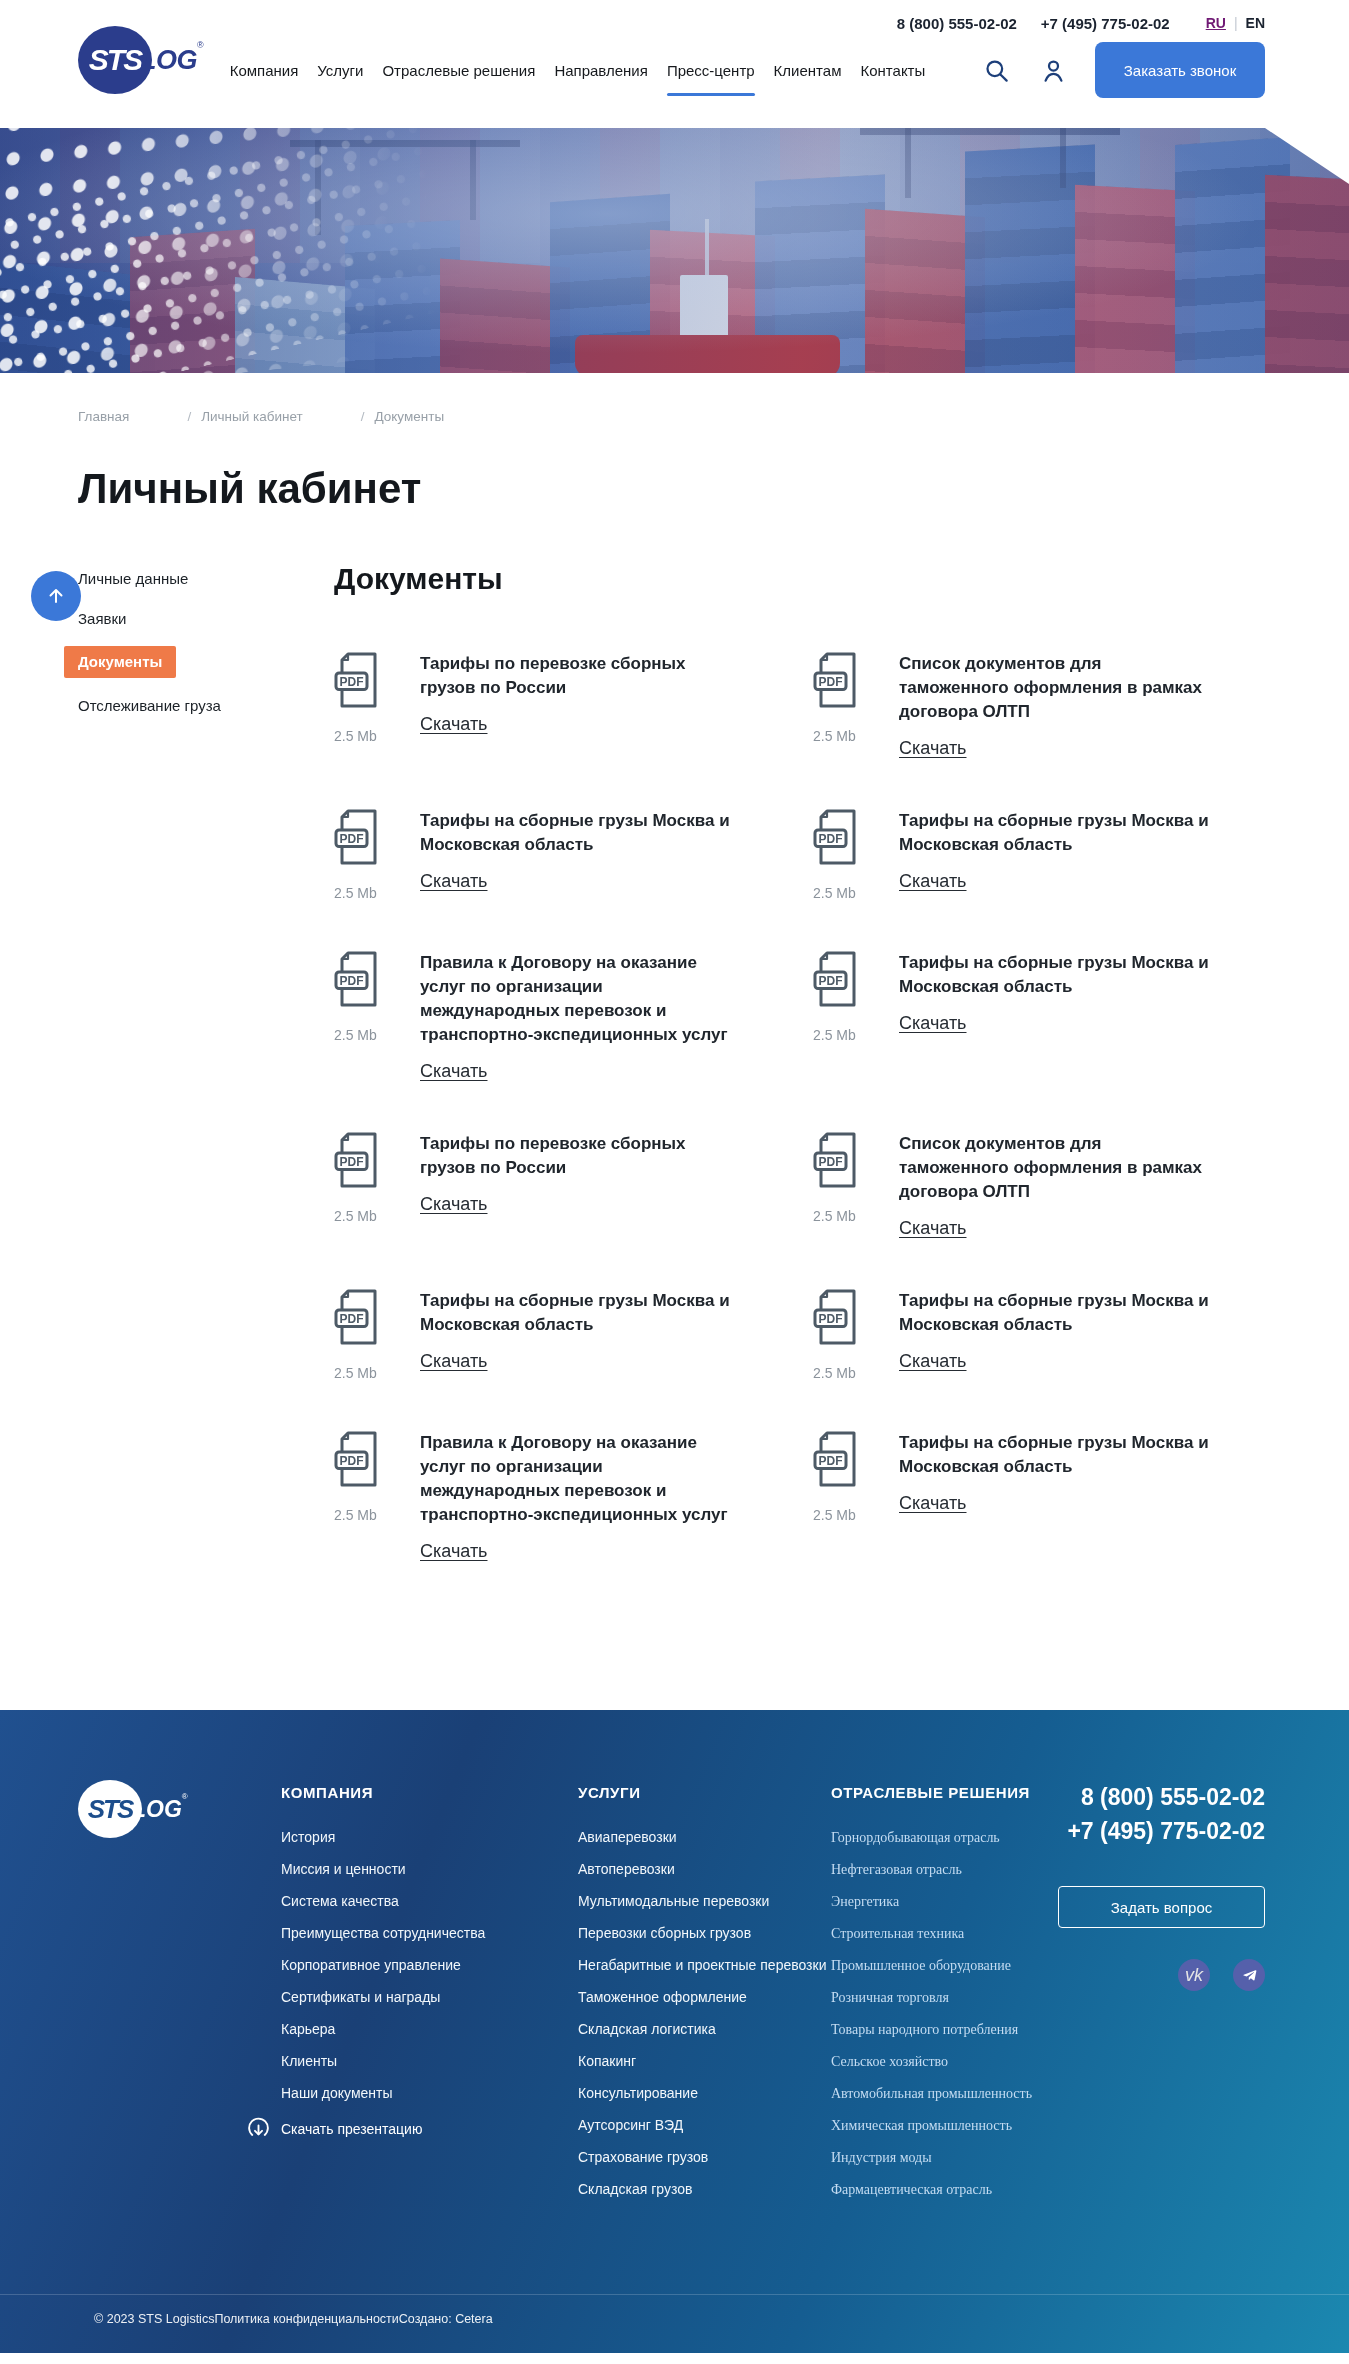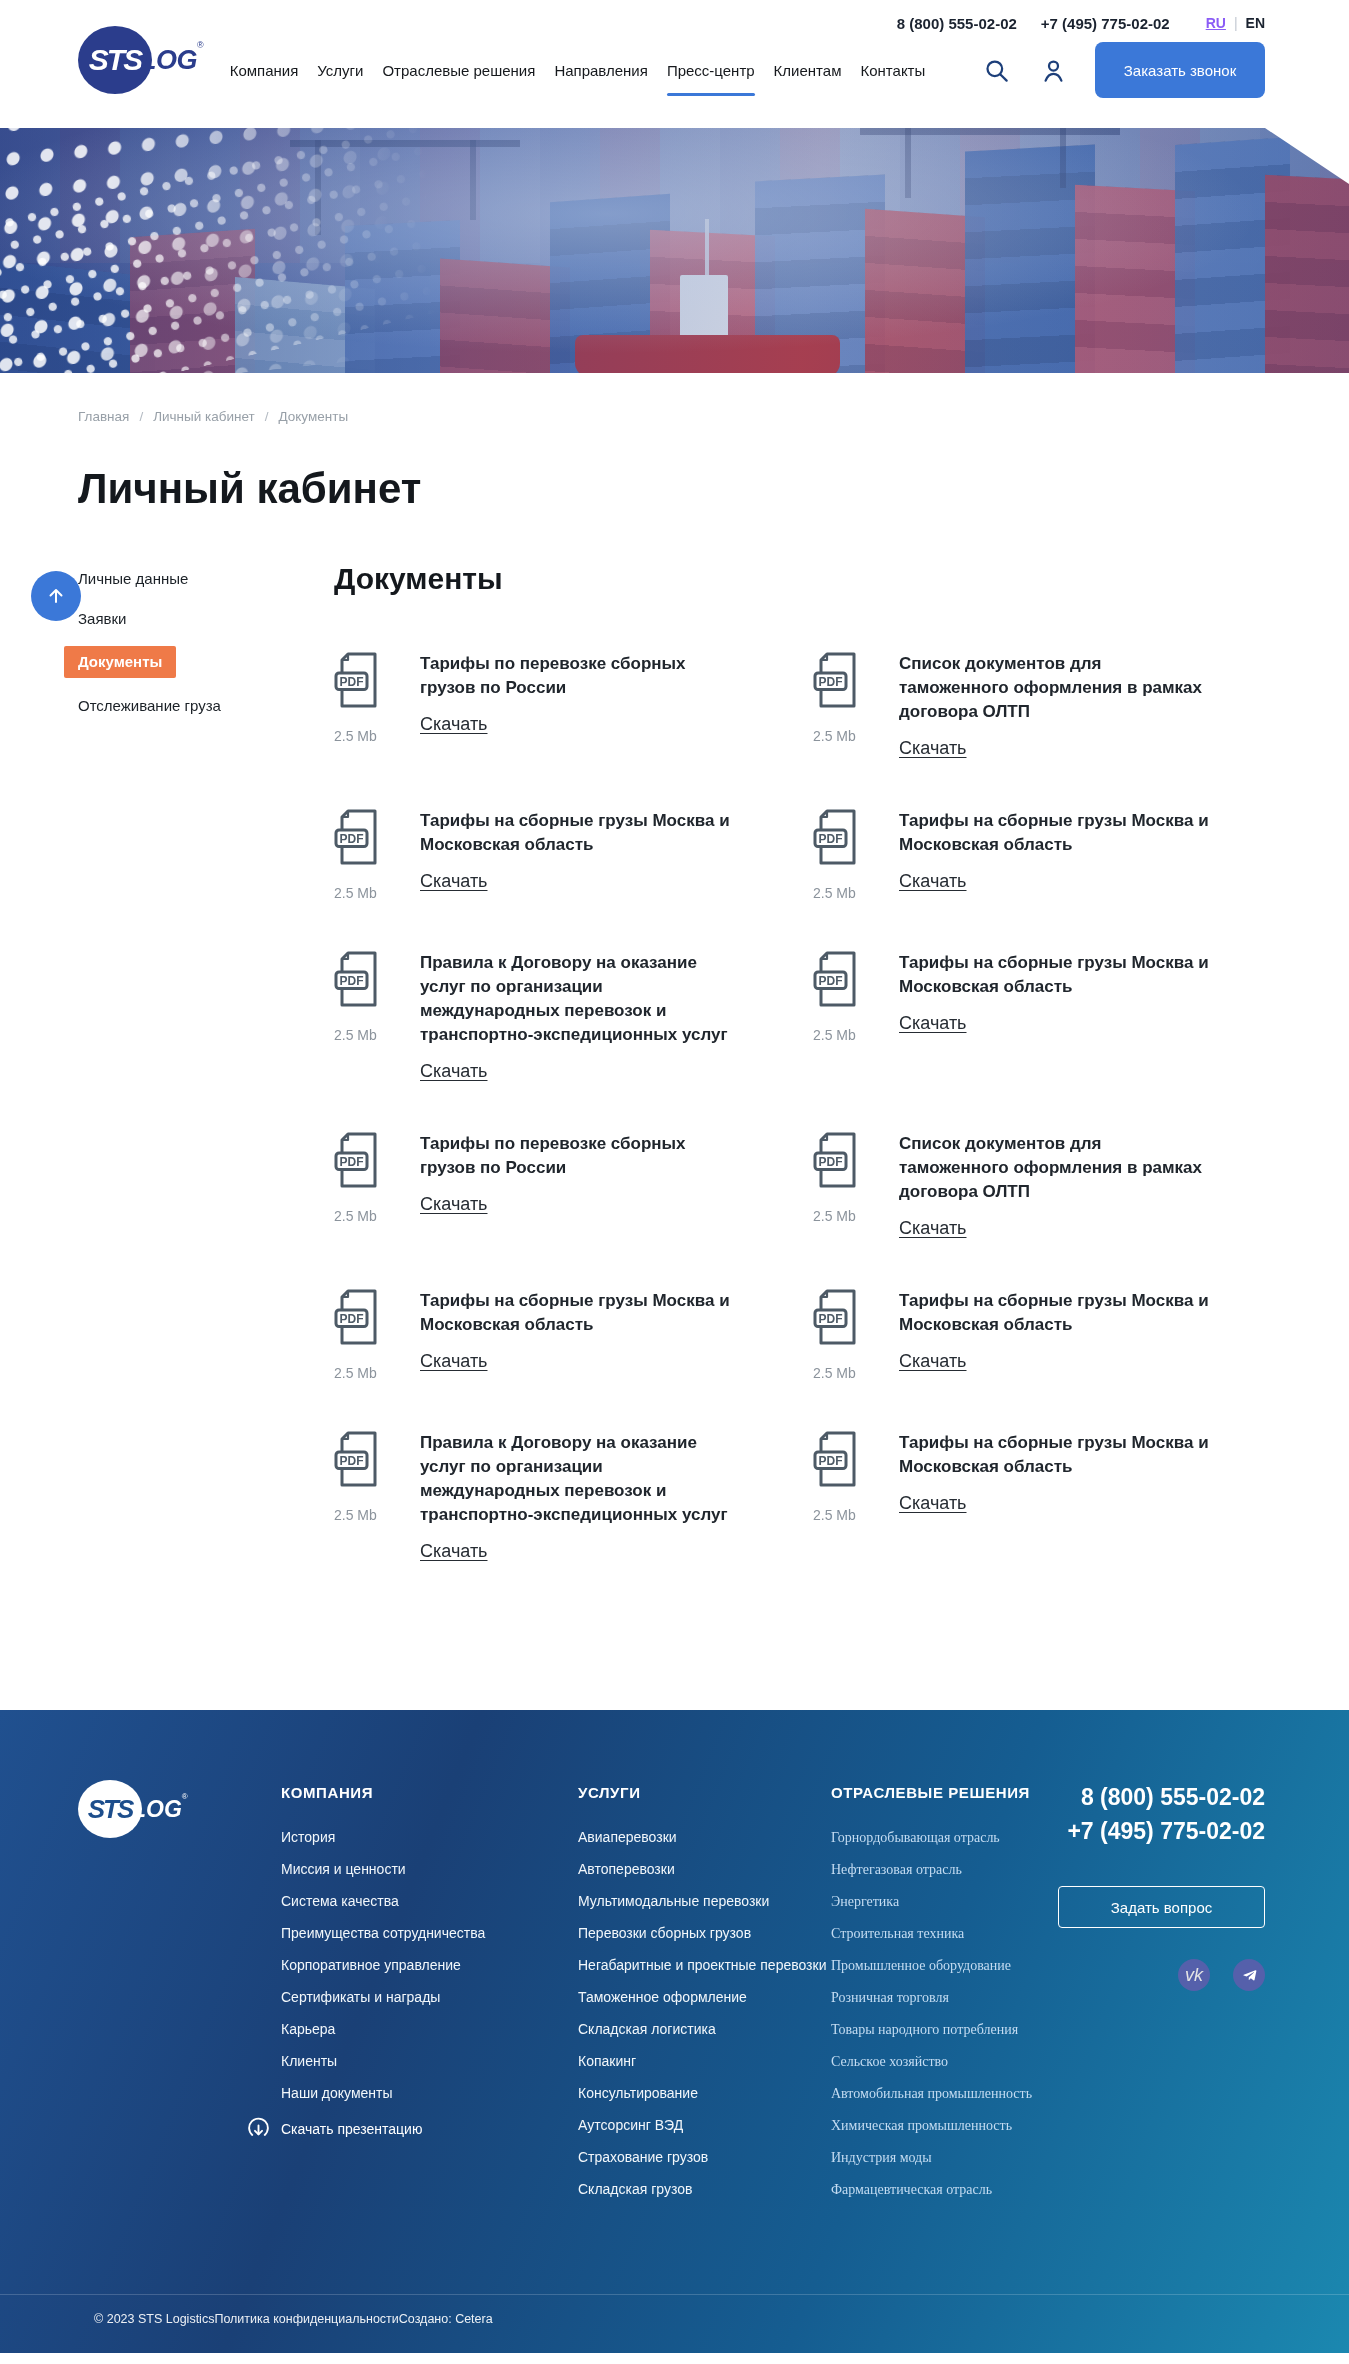--- a/index.html
+++ b/index.html
@@ -21,21 +21,21 @@
   .logo-oval { width: 74px; height: 68px; border-radius: 50%; background: #2b3d8c; color: #fff;
     display: flex; align-items: center; justify-content: center; font-size: 30px; font-weight: 700;
     font-style: italic; letter-spacing: -2px; }
   .logo-log { font-size: 27px; font-weight: 700; font-style: italic; color: #2b3d8c; margin-left: -12px; letter-spacing: -0.5px; }
   .logo-reg { font-size: 9px; color: #2b3d8c; align-self: flex-start; margin-top: 14px; }
   .header-right { flex: 1; display: flex; flex-direction: column; }
   .header-top { display: flex; justify-content: flex-end; align-items: center; gap: 36px; margin-top: 12px; height: 22px; }
   .phones-row { display: flex; gap: 24px; }
   .phone { font-size: 15px; font-weight: 600; color: #1b2330; white-space: nowrap; }
   .lang { display: flex; align-items: center; gap: 8px; font-size: 14px; font-weight: 700; }
-  .lang-ru { color: #8b5cf6; text-decoration: underline; }
+  .lang-ru { color: #701a75; text-decoration: underline; }
   .lang-div { color: #c3c9d2; font-weight: 400; }
   .lang-en { color: #1b2330; }
   .header-bottom { display: flex; align-items: center; margin-top: 8px; }
   .main-nav { display: flex; gap: 19px; margin-left: 26px; }
   .nav-item { position: relative; font-size: 15px; font-weight: 500; color: #16191d; white-space: nowrap; }
   .nav-item.active::after { content: ""; position: absolute; left: 0; right: 0; bottom: -17px; height: 3px;
     background: #3b78d8; border-radius: 2px; }
   .header-actions { margin-left: auto; display: flex; align-items: center; gap: 26px; }
   .icon-btn { background: none; border: none; padding: 2px; display: flex; align-items: center; }
   .call-btn { width: 170px; height: 56px; background: #3b78d8; border: none; border-radius: 8px;
@@ -86,21 +86,21 @@
     background-image: radial-gradient(circle at 6px 6px, rgba(255,255,255,.8) 3.6px, rgba(255,255,255,0) 4.6px);
     background-size: 23px 23px; transform: rotate(-13deg); transform-origin: left top;
     -webkit-mask-image: linear-gradient(100deg, #000 20%, transparent 68%);
     mask-image: linear-gradient(100deg, #000 20%, transparent 68%); }
   .wedge { right: 0; top: 0; width: 84px; height: 56px; background: #fff;
     clip-path: polygon(100% 0, 0 0, 100% 100%); }
 
   
   .container { padding: 0 84px 0 78px; }
   .breadcrumbs { margin-top: 36px; display: flex; align-items: center; font-size: 13.5px; color: #98a0a8; }
-  .crumb-wrap { display: flex; align-items: center; }
+  .crumb-wrap { display: flex; align-items: center; gap: 48px; }
   .crumb-sep { margin: 0 10px; color: #b3bac2; }
   .crumb-wrap:last-child .crumb-sep { display: none; }
   .page-title { margin: 42px 0 0; font-size: 42px; line-height: 46px; font-weight: 700; color: #14181d; }
   .main-row { display: flex; margin-top: 50px; }
   .sidebar { width: 256px; flex-shrink: 0; padding-top: 4px; }
   .side-item { display: block; margin-bottom: 15px; padding: 4px 0; font-size: 15px; color: #1b2127; }
   .side-item.active { display: inline-block; background: #ef7a48; color: #fff; font-weight: 700;
     padding: 7px 14px 8px; margin-left: -14px; border-radius: 2px; }
   .content { flex: 1; }
   .section-title { margin: 0 0 56px; font-size: 30px; font-weight: 700; color: #14181d; }

